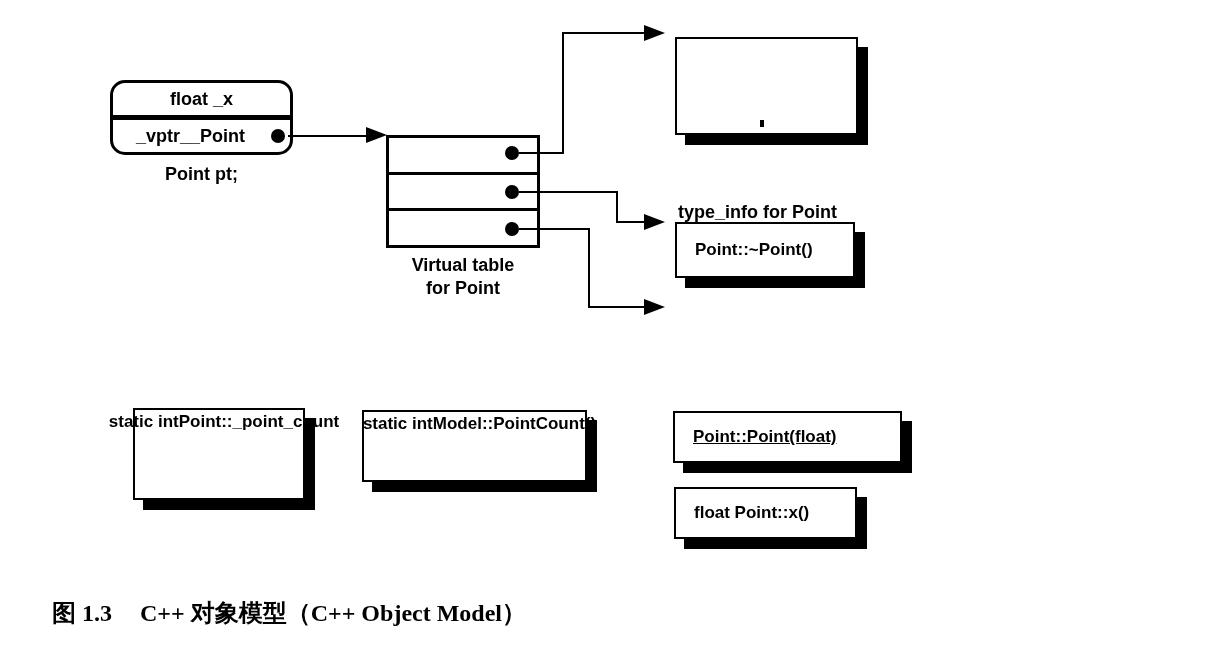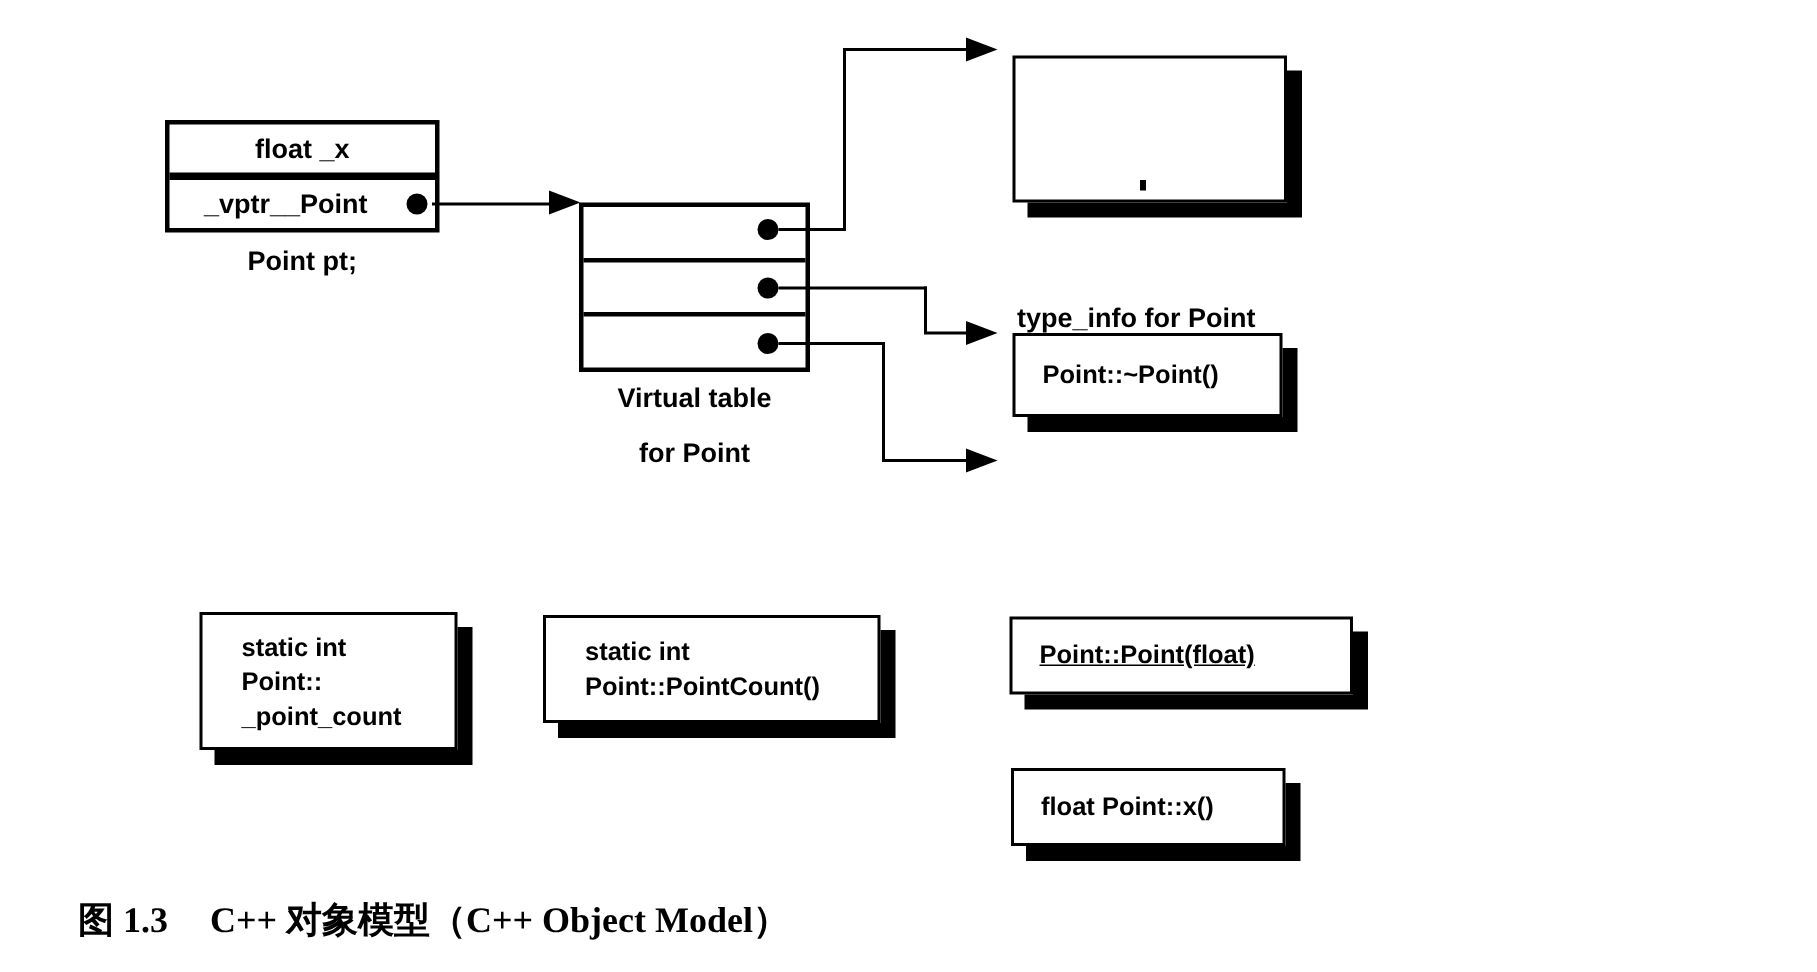--- a/index.html
+++ b/index.html
@@ -4,60 +4,60 @@
 <style>
   html,body{margin:0;padding:0;background:#fff;}
   .canvas{
     position:relative;width:1211px;height:648px;background:#ffffff;
     font-family:"Liberation Sans",sans-serif;color:#000;overflow:hidden;
   }
   .box{position:absolute;background:#fff;border:2px solid #000;box-sizing:border-box;}
   .heavy{border-width:3px;}
   .shadowed{box-shadow:10px 10px 0 #000;margin-left:10px;}
   .method{display:flex;align-items:center;padding-left:18px;font-size:17px;font-weight:700;white-space:nowrap;}
-  .multiline{flex-direction:column;align-items:flex-start;justify-content:center;line-height:23px;padding-left:26px;}
+  .multiline{flex-direction:row;align-items:flex-start;justify-content:center;line-height:23px;padding-left:10px;}
   .hline{position:absolute;height:2px;background:#000;}
   .vline{position:absolute;width:2px;background:#000;}
   .arrow-r{position:absolute;width:0;height:0;border-top:8px solid transparent;border-bottom:8px solid transparent;border-left:21px solid #000;}
   .dot{position:absolute;width:14px;height:14px;border-radius:50%;background:#000;}
   .lbl{position:absolute;font-size:18px;font-weight:700;text-align:center;white-space:nowrap;}
   .objrow{display:flex;align-items:center;justify-content:center;font-size:18px;font-weight:700;}
   .obj-divider{height:5px;background:#000;}
   .vt-row{flex:1;}
   .vt-row + .vt-row{border-top:3px solid #000;}
   .caption{position:absolute;display:flex;gap:28px;font-size:24px;font-weight:700;white-space:nowrap;font-family:Liberation Serif, serif;}
   .artifact{position:absolute;background:#000;}
 </style>
 </head>
 <body>
 
 <div class="canvas">
 
-  <div class="box heavy" style="left:110px;top:80px;width:183px;height:75px;display:flex;flex-direction:column;">
+  <div class="box heavy" style="left:110px;top:80px;width:183px;height:75px;display:flex;flex-direction:column;border-radius:15px;">
     <div class="objrow" style="height:32px;">float _x</div>
     <div class="obj-divider"></div>
     <div class="objrow" style="flex:1;margin-right:22px;">_vptr__Point</div>
   </div>
   <div class="dot" style="left:271px;top:129px;"></div>
   <div class="lbl" style="left:110px;top:164px;width:183px;">Point pt;</div>
 
   <div class="hline" style="left:288px;top:135px;width:80px;"></div>
   <div class="arrow-r" style="left:366px;top:127px;"></div>
 
   <div class="box heavy" style="left:386px;top:135px;width:154px;height:113px;display:flex;flex-direction:column;">
     <div class="vt-row"></div>
     <div class="vt-row"></div>
     <div class="vt-row"></div>
   </div>
   <div class="dot" style="left:505px;top:146px;"></div>
   <div class="dot" style="left:505px;top:185px;"></div>
   <div class="dot" style="left:505px;top:222px;"></div>
   <div class="lbl" style="left:370px;top:254px;width:186px;line-height:23px;">
     <span style="display:block;text-align:center;">Virtual table</span>
-    <span style="display:block;margin-top:14px;">for Point</span>
+    <span style="display:block;">for Point</span>
   </div>
 
   <div class="hline" style="left:519px;top:152px;width:45px;"></div>
   <div class="vline" style="left:562px;top:32px;height:122px;"></div>
   <div class="hline" style="left:562px;top:32px;width:84px;"></div>
   <div class="arrow-r" style="left:644px;top:25px;"></div>
 
   <div class="hline" style="left:519px;top:191px;width:99px;"></div>
   <div class="vline" style="left:616px;top:191px;height:31px;"></div>
   <div class="hline" style="left:616px;top:221px;width:30px;"></div>
@@ -71,31 +71,31 @@
   <div class="box shadowed" style="left:665px;top:37px;width:183px;height:98px;">
     <div class="artifact" style="left:83px;top:81px;width:4px;height:7px;"></div>
   </div>
   <div class="lbl" style="left:655px;top:158px;width:205px;margin-top:44px;">type_info for Point</div>
 
   <div class="box shadowed method" style="left:665px;top:222px;width:180px;height:56px;">Point::~Point()</div>
 
 
   <div class="box shadowed method" style="left:663px;top:411px;width:229px;height:52px;text-decoration:underline;">Point::Point(float)</div>
 
-  <div class="box shadowed method" style="left:664px;top:512px;width:183px;height:52px;">float Point::x()</div>
+  <div class="box shadowed method" style="left:664px;top:487px;width:183px;height:52px;">float Point::x()</div>
 
   <div class="box shadowed method multiline" style="left:123px;top:408px;width:172px;height:92px;">
     <span>static int</span>
     <span>Point::</span>
     <span>_point_count</span>
   </div>
 
   <div class="box shadowed method multiline" style="left:352px;top:410px;width:225px;height:72px;">
     <span>static int</span>
-    <span>Point::PointCount()</span>
+    <span>Model::PointCount()</span>
   </div>
 
   <div class="caption" style="left:52px;top:597px;">
     <span>图 1.3</span>
     <span>C++ 对象模型（C++ Object Model）</span>
   </div>
 
 </div>
 
 </body></html>

